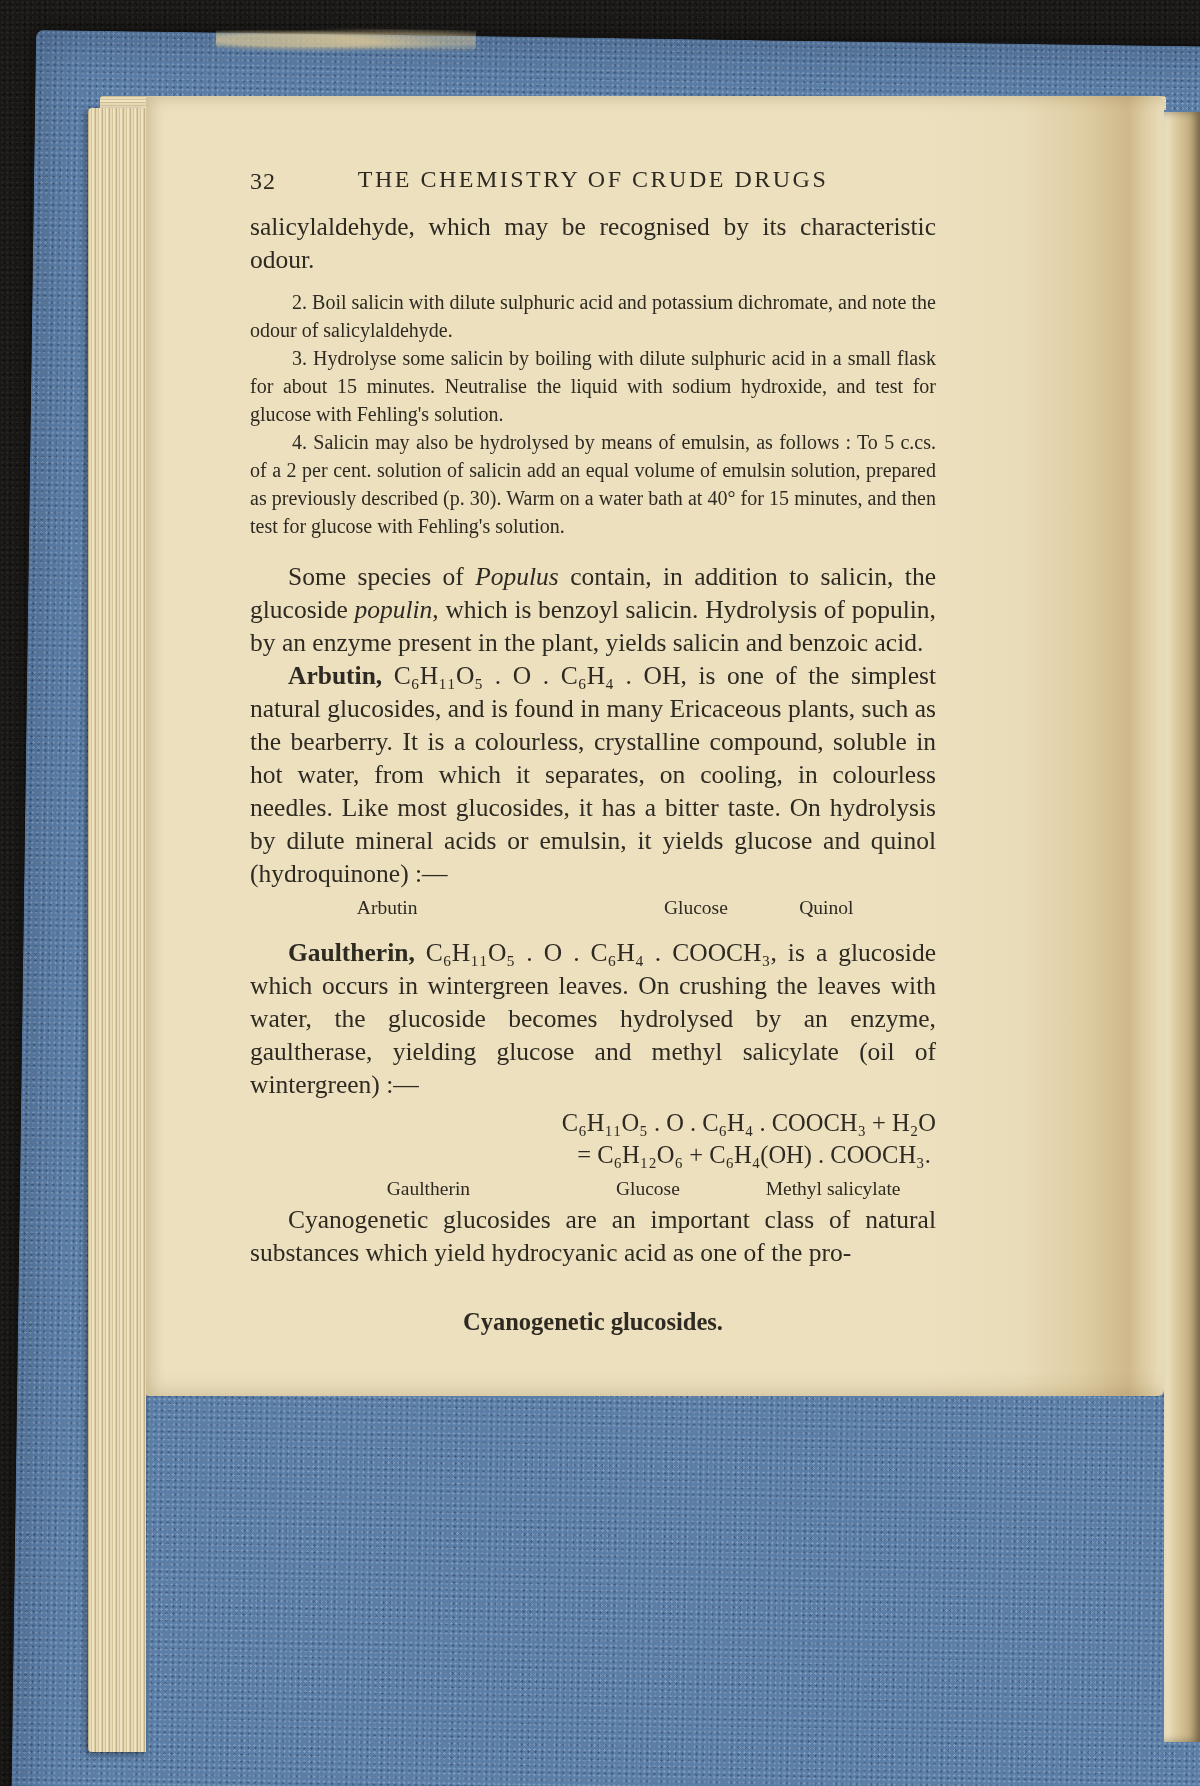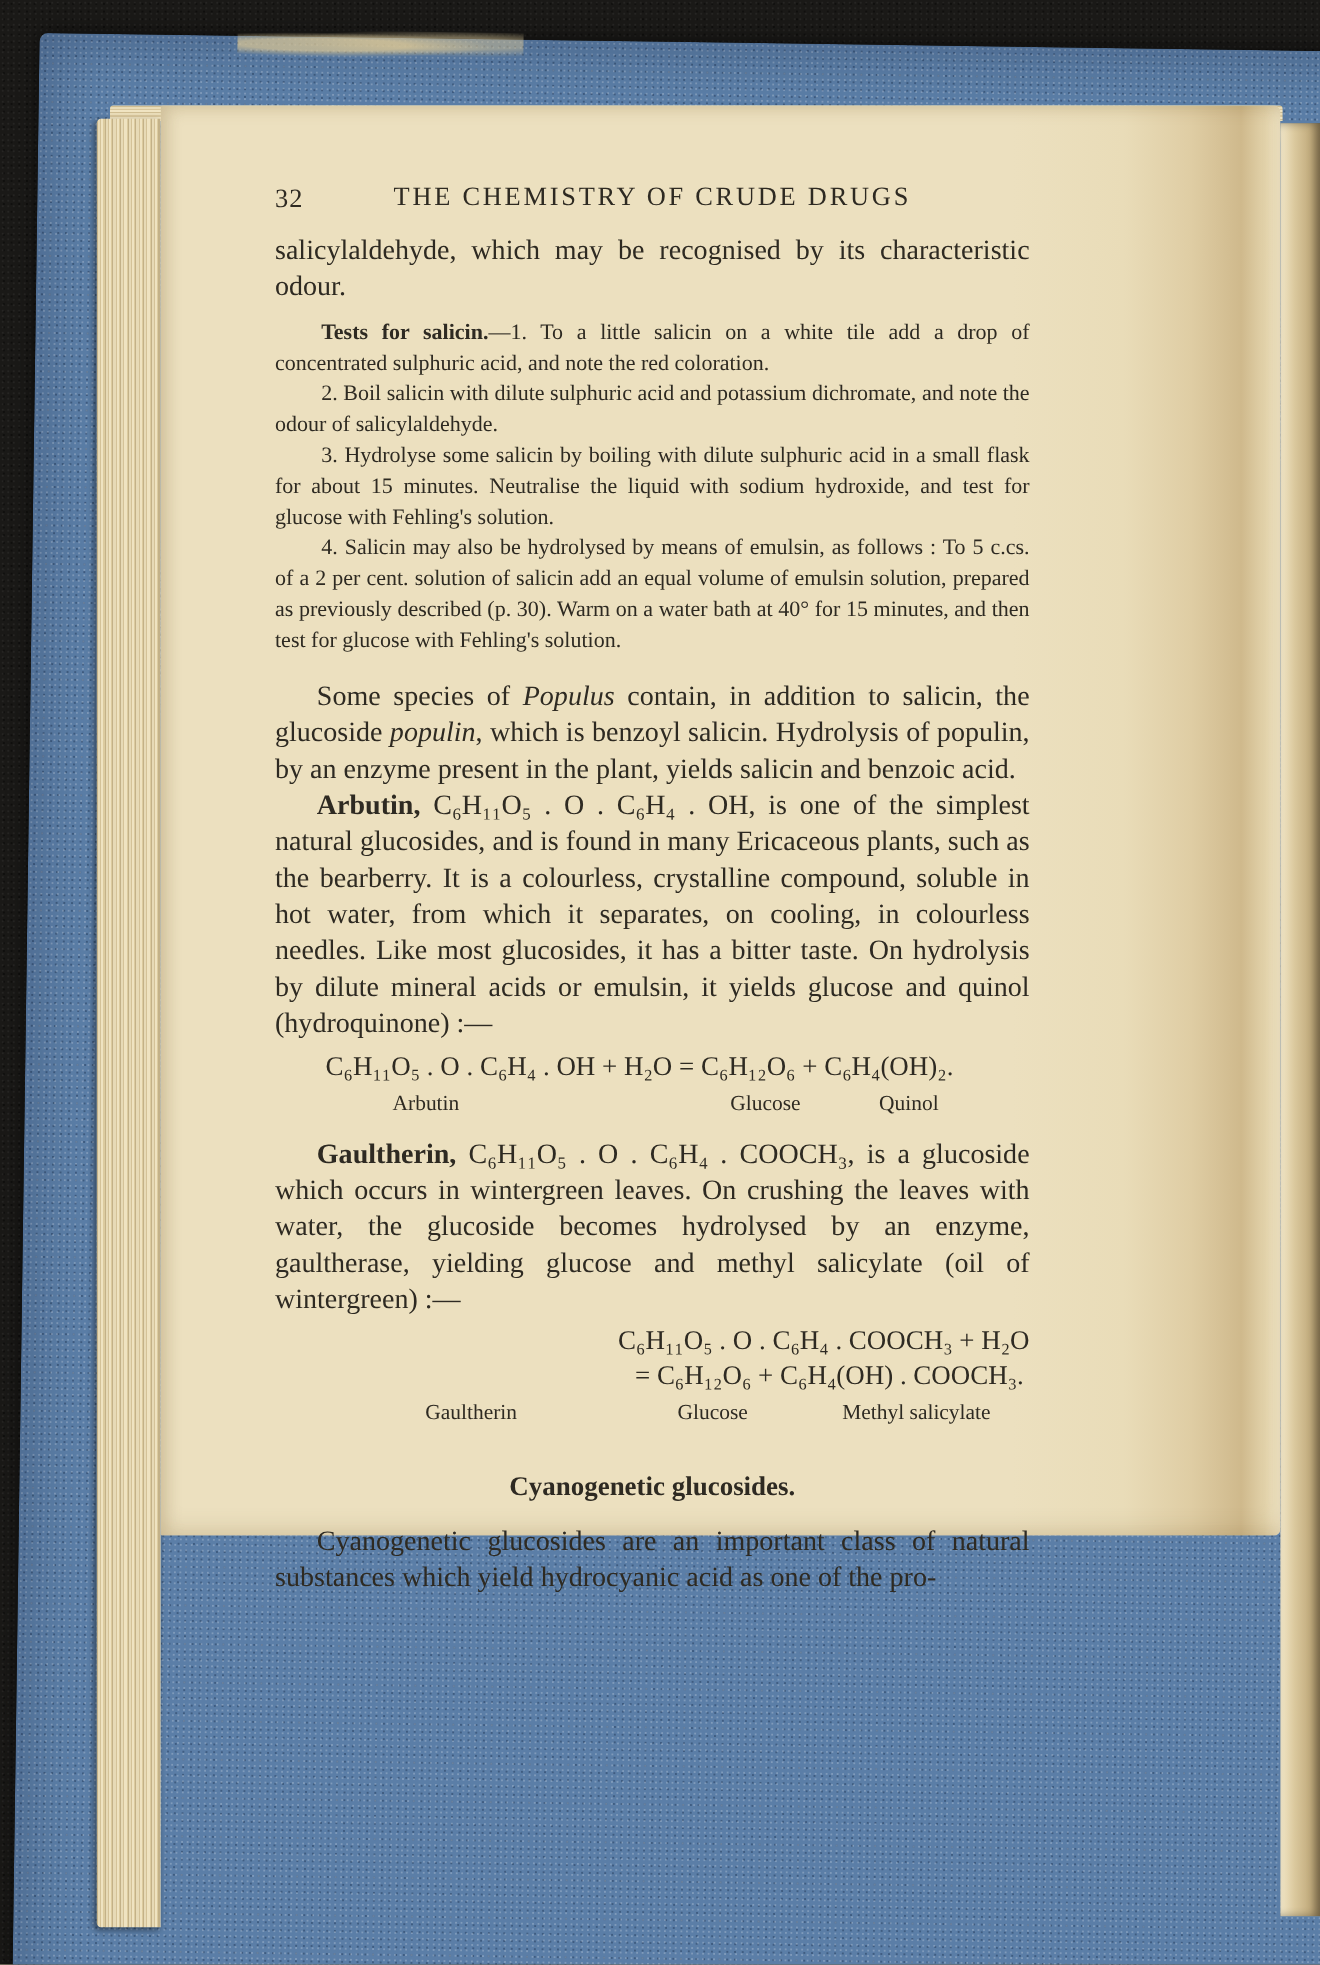--- a/index.html
+++ b/index.html
@@ -111,50 +111,48 @@
   <div class="content">
 
     <div class="pg-header">
       <span class="pg-num">32</span>
       <span class="pg-title">THE CHEMISTRY OF CRUDE DRUGS</span>
     </div>
 
     <p class="main-txt">salicylaldehyde, which may be recognised by its characteristic odour.</p>
 
     <div class="small-txt tests">
-      <p><span class="b">Tests for salicin.</span><span>—1. To a little salicin on a white tile add a drop of concentrated sulphuric acid, and note the red coloration.</span></p>
       <p>2. Boil salicin with dilute sulphuric acid and potassium dichromate, and note the odour of salicylaldehyde.</p>
       <p>3. Hydrolyse some salicin by boiling with dilute sulphuric acid in a small flask for about 15 minutes.  Neutralise the liquid with sodium hydroxide, and test for glucose with Fehling's solution.</p>
       <p>4. Salicin may also be hydrolysed by means of emulsin, as follows : To 5 c.cs. of a 2 per cent. solution of salicin add an equal volume of emulsin solution, prepared as previously described (p. 30).  Warm on a water bath at 40° for 15 minutes, and then test for glucose with Fehling's solution.</p>
     </div>
 
     <p class="main-txt indent"><span>Some species of </span><span class="it">Populus</span><span> contain, in addition to salicin, the glucoside </span><span class="it">populin</span><span>, which is benzoyl salicin.  Hydrolysis of populin, by an enzyme present in the plant, yields salicin and benzoic acid.</span></p>
 
     <p class="main-txt indent"><span class="b">Arbutin,</span><span> C₆H₁₁O₅ . O . C₆H₄ . OH, is one of the simplest natural glucosides, and is found in many Ericaceous plants, such as the bearberry.  It is a colourless, crystalline compound, soluble in hot water, from which it separates, on cooling, in colourless needles.  Like most glucosides, it has a bitter taste.  On hydrolysis by dilute mineral acids or emulsin, it yields glucose and quinol (hydroquinone) :—</span></p>
 
     <div class="equation">
-      <p class="eq1-formula">C₆H₁₁O₅ . O . C₆H₄ . OH + H₂O = C₆H₁₂O₆ + C₆H₄(OH)₂.</p>
       <div class="eq-labels">
         <span class="lbl-a1">Arbutin</span>
         <span class="lbl-a2">Glucose</span>
         <span class="lbl-a3">Quinol</span>
       </div>
     </div>
 
     <p class="main-txt indent gap-top"><span class="b">Gaultherin,</span><span> C₆H₁₁O₅ . O . C₆H₄ . COOCH₃, is a glucoside which occurs in wintergreen leaves.  On crushing the leaves with water, the glucoside becomes hydrolysed by an enzyme, gaultherase, yielding glucose and methyl salicylate (oil of wintergreen) :—</span></p>
 
     <div class="equation">
       <p class="eq2-line1">C₆H₁₁O₅ . O . C₆H₄ . COOCH₃ + H₂O</p>
       <p class="eq2-line2">= C₆H₁₂O₆ + C₆H₄(OH) . COOCH₃.</p>
       <div class="eq-labels">
         <span class="lbl-g1">Gaultherin</span>
         <span class="lbl-g2">Glucose</span>
         <span class="lbl-g3">Methyl salicylate</span>
       </div>
     </div>
 
 
+    <p class="main-txt indent">Cyanogenetic glucosides are an important class of natural substances which yield hydrocyanic acid as one of the pro-</p>
+
     <p class="main-txt section-heading">Cyanogenetic glucosides.</p>
-
-    <p class="main-txt indent">Cyanogenetic glucosides are an important class of natural substances which yield hydrocyanic acid as one of the pro-</p>
 
   </div>
 </div>
 
 </body></html>

